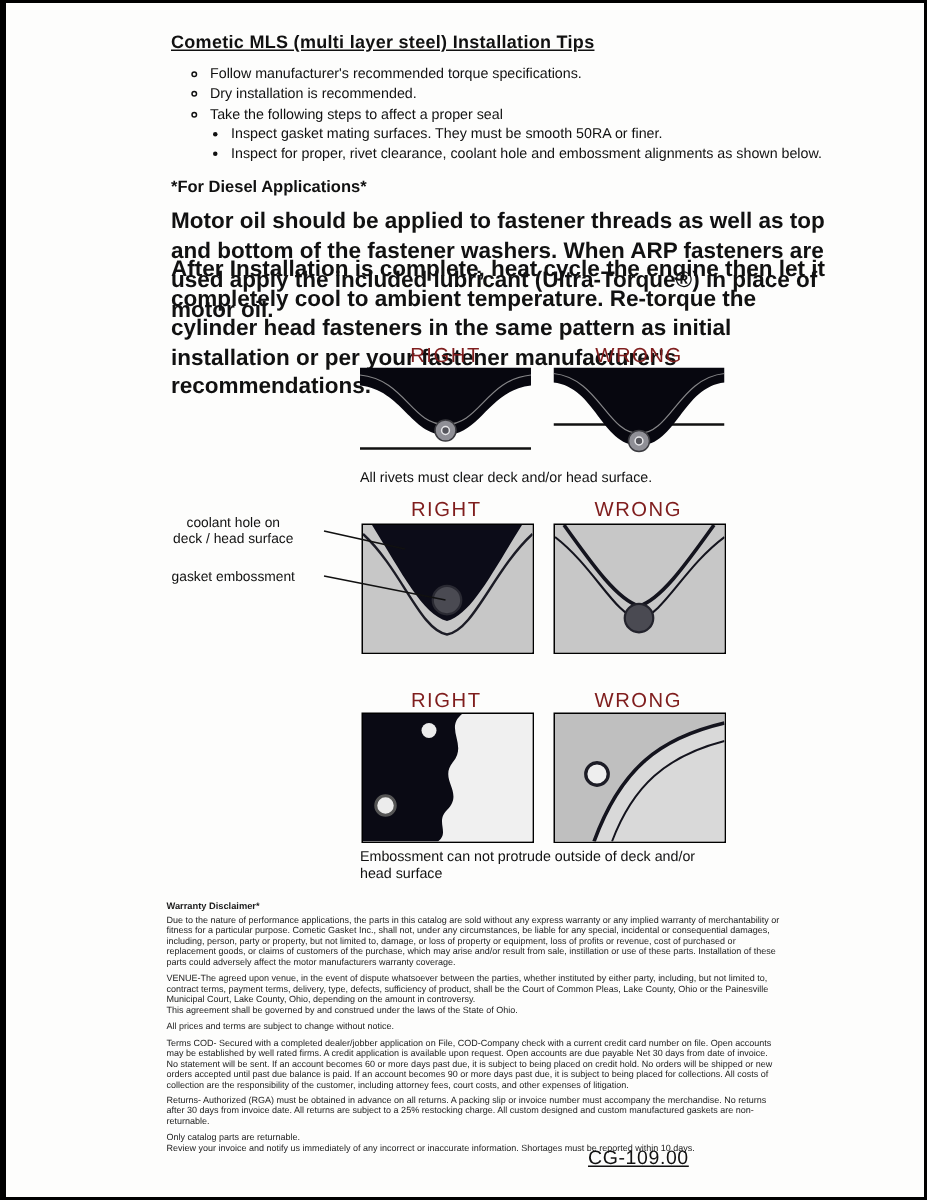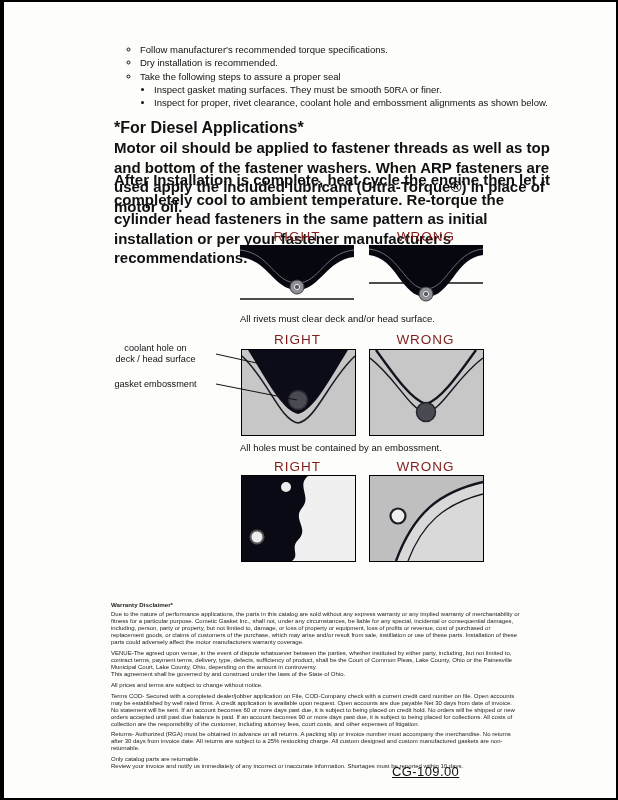--- a/index.html
+++ b/index.html
@@ -9,43 +9,44 @@
     position:relative; width:618px; height:800px; margin:0 auto;
     background:#fdfdfc; border:2px solid #000; border-left-width:4px; overflow:hidden;
     color:#111;
   }
   .abs { position:absolute; }
   .title { font-size:12px; font-weight:bold; text-decoration:underline; letter-spacing:.2px; }
   .tips { list-style:circle; list-style-position:outside; padding-left:12px; font-size:9.5px; line-height:1.08; }
   .tips > li { margin-bottom:3px;margin-left:20px; }
   .subtips { list-style:disc; padding-left:14px; margin-top:3px; }
   .subtips li { margin-bottom:3px; }
-  .diesel-heading { font-size:16px; font-weight:bold; }
+  .diesel-heading { font-size:11px; font-weight:bold; }
   .body-text { font-size:15px; line-height:1.3;font-weight:bold; }
   .rw-label { font-size:13.5px; color:#7f1d1d; letter-spacing:1px; text-align:center; }
   .caption { font-size:9.5px; line-height:1.2; }
   .annot { font-size:9.2px; line-height:1.2; white-space:pre-line; text-align:center; }
   .panel svg { display:block; }
   .boxed { border:1px solid #000; }
   .legal { font-size:6px; line-height:1.16; color:#1c1c1c; width:410px; }
   .legal p { margin:0 0 4px 0; white-space:pre-line; }
   .legal-title { font-weight:bold; font-size:6.2px; margin-bottom:3px; }
   .doc-code { font-size:13px; letter-spacing:.4px;text-decoration:underline; }
 </style>
 </head>
 <body>
 
 <div class="page">
 
+  <div class="abs title" style="left:110px; top:19px;">Cometic MLS (multi layer steel) Installation Tips</div>
 
   <ul class="abs tips" style="left:104px; top:43px; width:460px;">
     <li>Follow manufacturer's recommended torque specifications.</li>
     <li>Dry installation is recommended.</li>
     <li>
-      <span>Take the following steps to assure a proper seal</span>
+      <span>Take the following steps to affect a proper seal</span>
       <ul class="subtips">
         <li>Inspect gasket mating surfaces.  They must be smooth 50RA or finer.</li>
         <li>Inspect for proper, rivet clearance, coolant hole and embossment alignments as shown below.</li>
       </ul>
     </li>
   </ul>
 
   <div class="abs diesel-heading" style="left:110px; top:117px;">*For Diesel Applications*</div>
   <div class="abs body-text" style="left:110px; top:136px; width:448px;">Motor oil should be applied to fastener threads as well as top and bottom of the fastener washers. When ARP fasteners are used apply the included lubricant (Ultra-Torque®) in place of motor oil.</div>
   <div class="abs body-text" style="left:110px; top:168px; width:448px;">After Installation is complete, heat cycle the engine then let it completely cool to ambient temperature. Re-torque the cylinder head fasteners in the same pattern as initial installation or per your fastener manufacturer's recommendations.</div>
@@ -95,21 +96,20 @@
       <path d="M0,8 C26,28 40,60 56,63 C72,60 86,28 113,8" fill="none" stroke="#14141e" stroke-width="1.4"></path>
       <circle cx="56" cy="62" r="9.5" fill="#4a4a52" stroke="#23232c" stroke-width="1.5"></circle>
     </svg>
   </div>
 
   <svg class="abs" style="left:211px; top:344px;" width="100" height="62">
     <line x1="1" y1="8" x2="55" y2="20" stroke="#111" stroke-width="1"></line>
     <line x1="1" y1="38" x2="82" y2="54" stroke="#111" stroke-width="1"></line>
   </svg>
 
-  <div class="abs caption" style="left:236px; top:440px; width:260px;">All holes must be contained by an embossment.</div>
 
   <div class="abs rw-label" style="left:237px; top:457px; width:113px;">RIGHT</div>
   <div class="abs rw-label" style="left:365px; top:457px; width:113px;">WRONG</div>
 
   <div class="abs panel boxed" style="left:237px; top:473px;">
     <svg width="113" height="85" viewBox="0 0 113 85">
       <rect width="113" height="85" fill="#f0f0f0"></rect>
       <path d="M0,0 H66 C54,10 70,20 60,32 C50,44 68,52 56,64 C48,72 58,79 50,85 H0 Z" fill="#0a0a14"></path>
       <circle cx="44" cy="11" r="5" fill="#ececec"></circle>
       <circle cx="15" cy="61" r="6.5" fill="#ececec" stroke="#555" stroke-width="2"></circle>
@@ -117,20 +117,21 @@
   </div>
   <div class="abs panel boxed" style="left:365px; top:473px;">
     <svg width="113" height="85" viewBox="0 0 113 85">
       <rect width="113" height="85" fill="#d9d9d9"></rect>
       <path d="M0,0 H113 L113,6 C70,16 44,36 26,85 L0,85 Z" fill="#bfbfbf"></path>
       <path d="M113,6 C70,16 44,36 26,85" fill="none" stroke="#14141e" stroke-width="2.4"></path>
       <path d="M113,18 C74,28 52,48 38,85" fill="none" stroke="#14141e" stroke-width="1.3"></path>
       <circle cx="28" cy="40" r="7.5" fill="#eeeeee" stroke="#1c1c26" stroke-width="2.2"></circle>
     </svg>
   </div>
+  <div class="abs caption" style="left:236px; top:564px; width:245px;">Embossment can not protrude outside of deck and/or head surface</div>
 
   <div class="abs legal" style="left:107px; top:599px;">
     <div class="legal-title">Warranty Disclaimer*</div>
     <p>Due to the nature of performance applications, the parts in this catalog are sold without any express warranty or any implied warranty of merchantability or fitness for a particular purpose.  Cometic Gasket Inc., shall not, under any circumstances, be liable for any special, incidental or consequential damages, including, person, party or property, but not limited to, damage, or loss of property or equipment, loss of profits or revenue, cost of purchased or replacement goods, or claims of customers of the purchase, which may arise and/or result from sale, instillation or use of these parts.  Installation of these parts could adversely affect the motor manufacturers warranty coverage.</p>
     <p>VENUE-The agreed upon venue, in the event of dispute whatsoever between the parties, whether instituted by either party, including, but not limited to, contract terms, payment terms, delivery, type, defects, sufficiency of product, shall be the Court of Common Pleas, Lake County, Ohio or the Painesville Municipal Court, Lake County, Ohio, depending on the amount in controversy.
 This agreement shall be governed by and construed under the laws of the State of Ohio.</p>
     <p>All prices and terms are subject to change without notice.</p>
     <p>Terms COD- Secured with a completed dealer/jobber application on File, COD-Company check with a current credit card number on file.  Open accounts may be established by well rated firms.  A credit application is available upon request.  Open accounts are due payable Net 30 days from date of invoice.  No statement will be sent.  If an account becomes 60 or more days past due, it is subject to being placed on credit hold.  No orders will be shipped or new orders accepted until past due balance is paid.  If an account becomes 90 or more days past due, it is subject to being placed for collections.  All costs of collection are the responsibility of the customer, including attorney fees, court costs, and other expenses of litigation.</p>
     <p>Returns- Authorized (RGA) must be obtained in advance on all returns.  A packing slip or invoice number must accompany the merchandise.  No returns after 30 days from invoice date.  All returns are subject to a 25% restocking charge.  All custom designed and custom manufactured gaskets are non-returnable.</p>
     <p>Only catalog parts are returnable.

